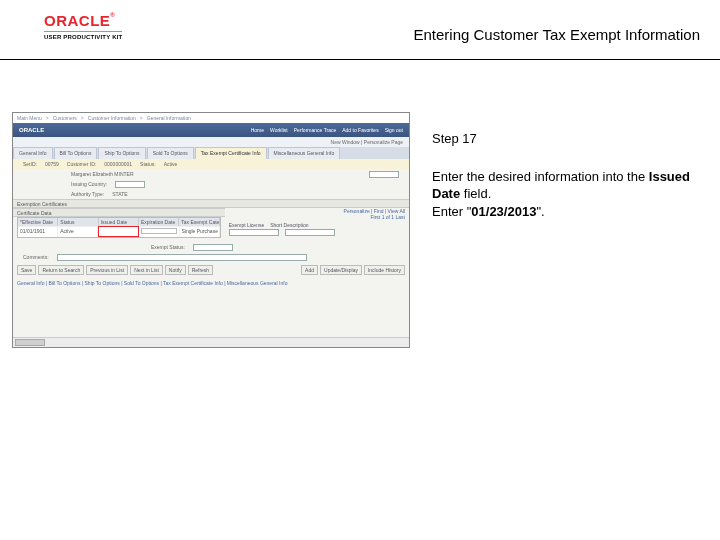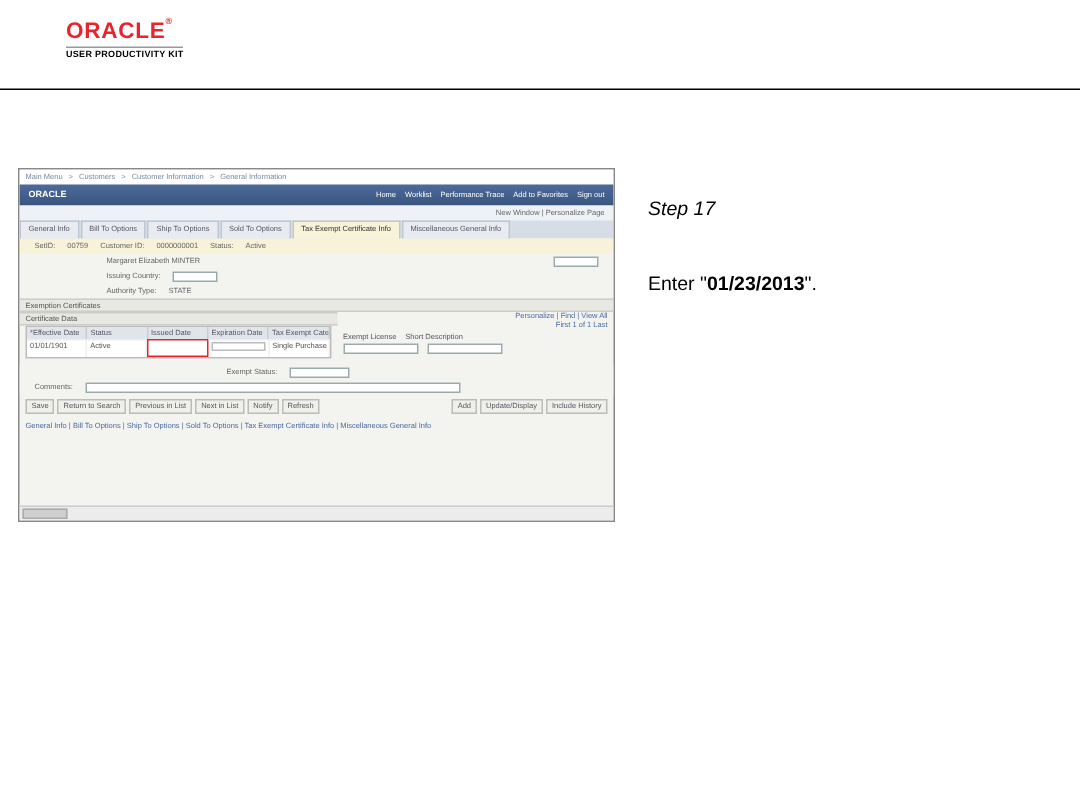--- a/index.html
+++ b/index.html
@@ -159,31 +159,32 @@
   }
   
   .instructions {
     position: absolute;
     left: 432px;
     top: 130px;
     width: 268px;
     font-size: 13px;
     line-height: 1.35;
   }
-  .step-label { margin-bottom: 32px; font-style: italic; }
+  .step-label { margin-bottom: 20px; }
   .bold { font-weight: bold; }
 </style>
 </head>
 <body>
 
 <div class="header">
   <div class="logo-block">
     <div class="oracle-logo"><span>ORACLE</span><sup>®</sup></div>
     <div class="upk">USER PRODUCTIVITY KIT</div>
   </div>
+  <div class="page-title">Entering Customer Tax Exempt Information</div>
 </div>
 
 <div class="screenshot">
   <div class="ss-topbar">
     <span>Main Menu</span>&gt;
     <span>Customers</span>&gt;
     <span>Customer Information</span>&gt;
     <span>General Information</span>
   </div>
   <div class="ss-navbar">
@@ -285,15 +286,18 @@
   </div>
   <div style="font-size:5px;color:#4a6aa0;padding:2px 4px">General Info | Bill To Options | Ship To Options | Sold To Options | Tax Exempt Certificate Info | Miscellaneous General Info</div>
   <div class="ss-scroll-h">
       <div class="thumb"></div>
     </div>
 </div>
 
 <div class="instructions">
   <div class="step-label">Step 17</div>
   <div>
+    <span>Enter the desired information into the </span><span class="bold">Issued Date</span><span> field.</span>
+  </div>
+  <div>
     <span>Enter "</span><span class="bold">01/23/2013</span><span>".</span>
   </div>
 </div>
 
 </body></html>

